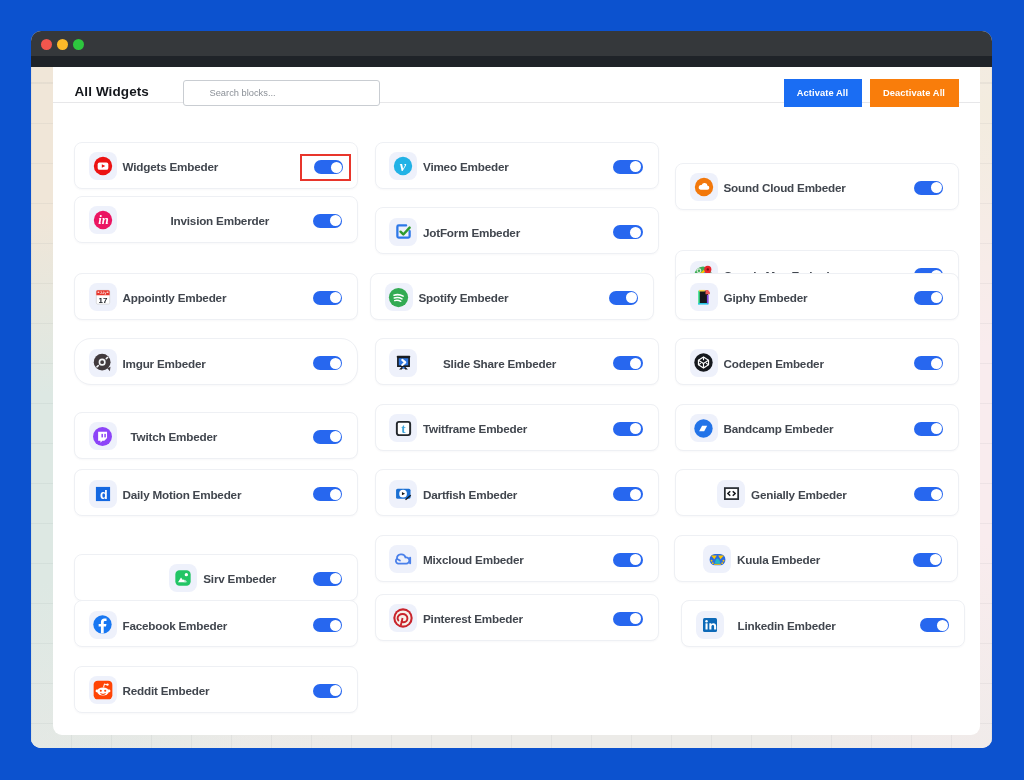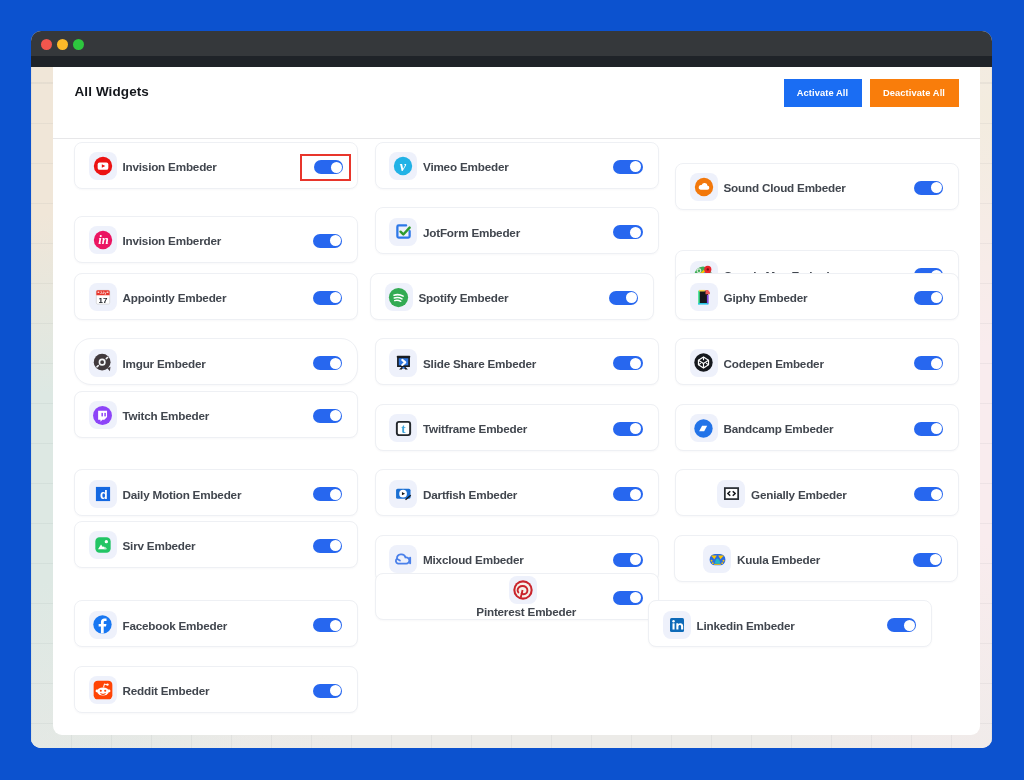--- a/index.html
+++ b/index.html
@@ -18,21 +18,21 @@
     repeating-linear-gradient(90deg, rgba(90,100,110,0.07) 0 1px, transparent 1px 40px),
     radial-gradient(340px 300px at 0% 4%, #f0e6d8 0%, #f0e6d8 40%, rgba(240,230,216,0) 100%),
     radial-gradient(300px 460px at 0% 52%, #dde8e3 0%, #dde8e3 35%, rgba(221,232,227,0) 100%),
     radial-gradient(320px 280px at 0% 100%, #eae9e6 0%, rgba(234,233,230,0) 100%),
     radial-gradient(300px 240px at 100% 6%, #f3ecdf 0%, rgba(243,236,223,0) 100%),
     radial-gradient(340px 480px at 100% 45%, #f9ecee 0%, #f9ecee 35%, rgba(249,236,238,0) 100%),
     linear-gradient(180deg, #edebe6 0%, #ecebe8 100%);
   background-position: 0 16px, 0 0, 0 0, 0 0, 0 0, 0 0, 0 0, 0 0;
 }
 .panel { position:absolute; left:21.5px; top:36px; width:927px; height:668px; background:#fff; border-radius:0 0 9px 9px; }
-.phead { position:relative; height:72px; border-bottom:1px solid #e7e7e9; }
+.phead { position:relative; height:36px; border-bottom:1px solid #e7e7e9; }
 .ptitle { position:absolute; left:22px; top:17px; font-size:13.5px; font-weight:700; color:#14171c; letter-spacing:0.1px; }
 .search { position:absolute; left:130px; top:13px; width:197px; height:26px; border:1px solid #c9cdd2; border-radius:3px; background:#fff; }
 .search span { position:absolute; left:26px; top:7px; font-size:9.3px; color:#8b9097; }
 .btn { position:absolute; top:12px; height:28px; border-radius:0; color:#fff; font-size:9.3px; font-weight:700; text-align:center; line-height:28px; letter-spacing:0.1px; }
 .btn.act { left:731px; width:78px; background:#1a6df3; }
 .btn.deact { left:817px; width:89px; background:#f97d0b; }
 .grid { position:absolute; left:21.5px; top:74.5px; width:885px; }
 .card { position:absolute; width:284px; height:47px; background:#fff; border:1px solid #eef0f4; border-radius:8px;
   display:flex; align-items:center; padding-left:13.5px; box-shadow:0 1px 2px rgba(30,40,60,0.03); }
 .ibox { width:28px; height:28px; border-radius:8px; background:#eef1fb; display:flex; align-items:center; justify-content:center; flex:0 0 28px; margin-top:2px; }
@@ -43,33 +43,36 @@
 .redbox { position:absolute; right:6px; top:11.5px; width:51px; height:27px; border:2px solid #e8352b; }
 .redbox .tg { right:6px; top:4px; }
 </style>
 </head>
 <body>
 <div class="window">
   <div class="pagebg"></div>
   <div class="panel">
     <div class="phead">
       <span class="ptitle">All Widgets</span>
+      <span class="search">
+          <span>Search blocks...</span>
+        </span>
       <span class="btn act">Activate All</span>
       <span class="btn deact">Deactivate All</span>
     </div>
     <div class="grid">
 <div class="card">
           <span class="ibox">
             <svg width="20" height="20" viewBox="0 0 24 24">
               <circle cx="12" cy="12" r="11" fill="#ec1313"></circle>
               <rect x="5.6" y="7.9" width="12.8" height="8.6" rx="2.2" fill="#fff"></rect>
               <path d="M10.6 9.8l4.2 2.2-4.2 2.2z" fill="#ec1313"></path>
             </svg>
           </span>
-          <span class="lbl">Invision Embeder</span>
+          <span class="lbl">Widgets Embeder</span>
           <span class="redbox">
             <span class="tg">
               <span class="knob"></span>
             </span>
           </span>
         </div>
 <div class="card">
           <span class="ibox">
             <svg width="20" height="20" viewBox="0 0 24 24">
               <circle cx="12" cy="12" r="11" fill="#22b2e6"></circle>
@@ -422,35 +425,35 @@
     <span class="dot d1"></span>
       <span class="dot d2"></span>
       <span class="dot d3"></span>
   </div>
   <div class="strip"></div>
 </div>
 <style>
 .grid .card:nth-child(1) { left:0px; top:0.0px; }
 .grid .card:nth-child(2) { left:300.5px; top:0.0px; }
 .grid .card:nth-child(3) { left:601px; top:0.0px;margin-top:21px; }
-.grid .card:nth-child(4) { left:0px; top:74px; }
+.grid .card:nth-child(4) { left:0px; top:54px;gap:48px; }
 .grid .card:nth-child(5) { left:300.5px; top:65.5px; }
 .grid .card:nth-child(6) { left:601px; top:65.5px;margin-top:43px; }
 .grid .card:nth-child(7) { left:0px; top:131.0px; }
 .grid .card:nth-child(8) { left:296px; top:131.0px; }
 .grid .card:nth-child(9) { left:601px; top:131.0px; }
 .grid .card:nth-child(10) { left:0px; top:196.5px;border-radius:17px; }
-.grid .card:nth-child(11) { left:300.5px; top:196.5px; }
+.grid .card:nth-child(11) { left:300.5px; top:196.5px;gap:20px; }
 .grid .card:nth-child(12) { left:601px; top:196.5px;text-align:center; }
-.grid .card:nth-child(13) { left:0px; top:249px; }
+.grid .card:nth-child(13) { left:0px; top:270px;gap:8px; }
 .grid .card:nth-child(14) { left:300.5px; top:262.0px; }
 .grid .card:nth-child(15) { left:601px; top:262.0px; }
 .grid .card:nth-child(16) { left:0px; top:327.5px; }
 .grid .card:nth-child(17) { left:300.5px; top:327.5px; }
 .grid .card:nth-child(18) { left:601px; top:327.5px;padding-left:41px; }
-.grid .card:nth-child(19) { left:0px; top:379px; }
+.grid .card:nth-child(19) { left:0px; top:412px;justify-content:center; }
 .grid .card:nth-child(20) { left:300.5px; top:393.0px; }
 .grid .card:nth-child(21) { left:600px; top:393.0px;padding-left:28px; }
 .grid .card:nth-child(22) { left:0px; top:458.5px; }
-.grid .card:nth-child(23) { left:300.5px; top:431px;flex-direction:column; }
-.grid .card:nth-child(24) { left:574px; top:458.5px; }
+.grid .card:nth-child(23) { left:300.5px; top:452px; }
+.grid .card:nth-child(24) { left:607px; top:458.5px;gap:8px; }
 .grid .card:nth-child(25) { left:0px; top:524.0px; }
 </style>
 
 </body></html>

